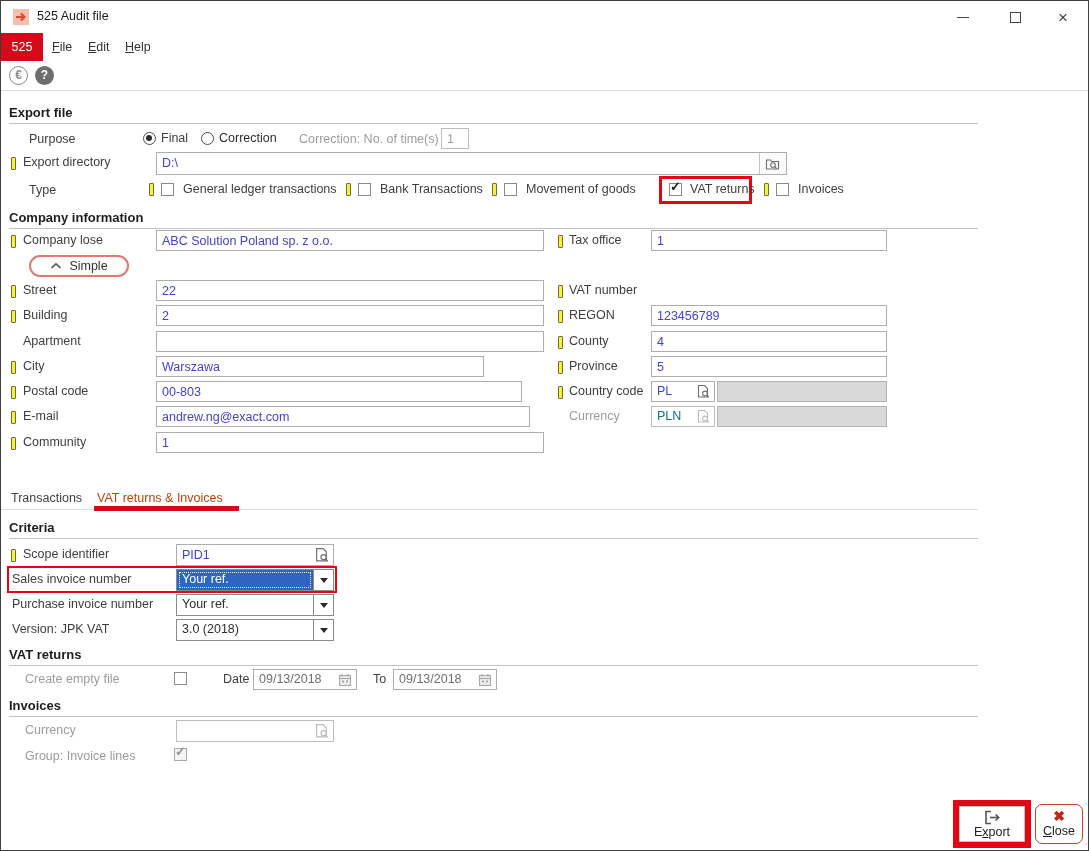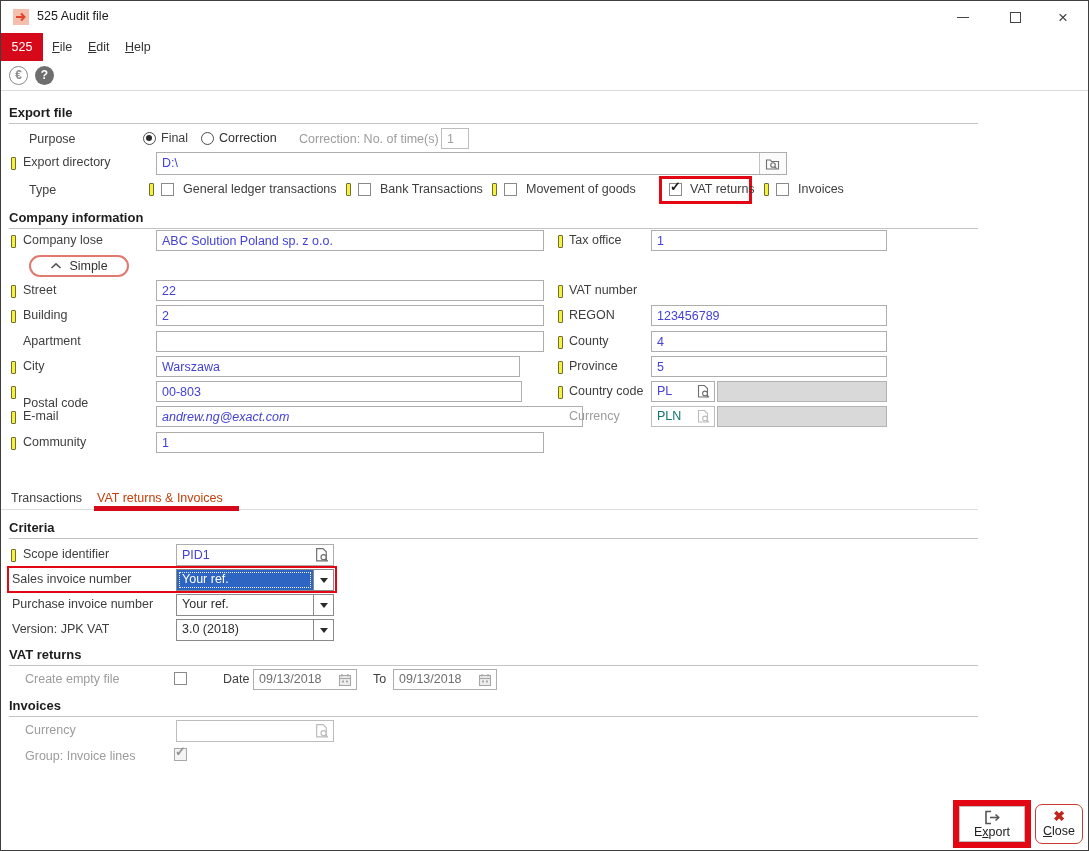--- a/index.html
+++ b/index.html
@@ -142,29 +142,29 @@
 
   <span class="marker" style="left:10px;top:309px;"></span>
   <span class="lbl" style="left:22px;top:307px;">Building</span>
   <input class="fld" style="left: 155px; top: 304px; width: 388px; height: 21px;" value="2">
 
   <span class="lbl" style="left:22px;top:333px;">Apartment</span>
   <input class="fld" style="left: 155px; top: 330px; width: 388px; height: 21px;" value="">
 
   <span class="marker" style="left:10px;top:360px;"></span>
   <span class="lbl" style="left:22px;top:358px;">City</span>
-  <input class="fld" style="left: 155px; top: 355px; width: 364px; height: 21px;" value="Warszawa">
+  <input class="fld" style="left: 155px; top: 355px; width: 328px; height: 21px;" value="Warszawa">
 
   <span class="marker" style="left:10px;top:385px;"></span>
-  <span class="lbl" style="left:22px;top:383px;margin-top:12px;">Postal code</span>
+  <span class="lbl" style="left:22px;top:383px;">Postal code</span>
   <input class="fld" style="left: 155px; top: 380px; width: 366px; height: 21px;" value="00-803">
 
   <span class="marker" style="left:10px;top:410px;"></span>
   <span class="lbl" style="left:22px;top:408px;">E-mail</span>
-  <input class="fld" style="left: 155px; top: 405px; width: 427px; height: 21px; font-style: italic;" value="andrew.ng@exact.com">
+  <input class="fld" style="left: 155px; top: 405px; width: 374px; height: 21px;" value="andrew.ng@exact.com">
 
   <span class="marker" style="left:10px;top:436px;"></span>
   <span class="lbl" style="left:22px;top:434px;">Community</span>
   <input class="fld" style="left: 155px; top: 431px; width: 388px; height: 21px;" value="1">
 
   <span class="marker" style="left:557px;top:234px;"></span>
   <span class="lbl" style="left:568px;top:232px;">Tax office</span>
   <input class="fld" style="left: 650px; top: 229px; width: 236px; height: 21px;" value="1">
 
   <span class="marker" style="left:557px;top:284px;"></span>

